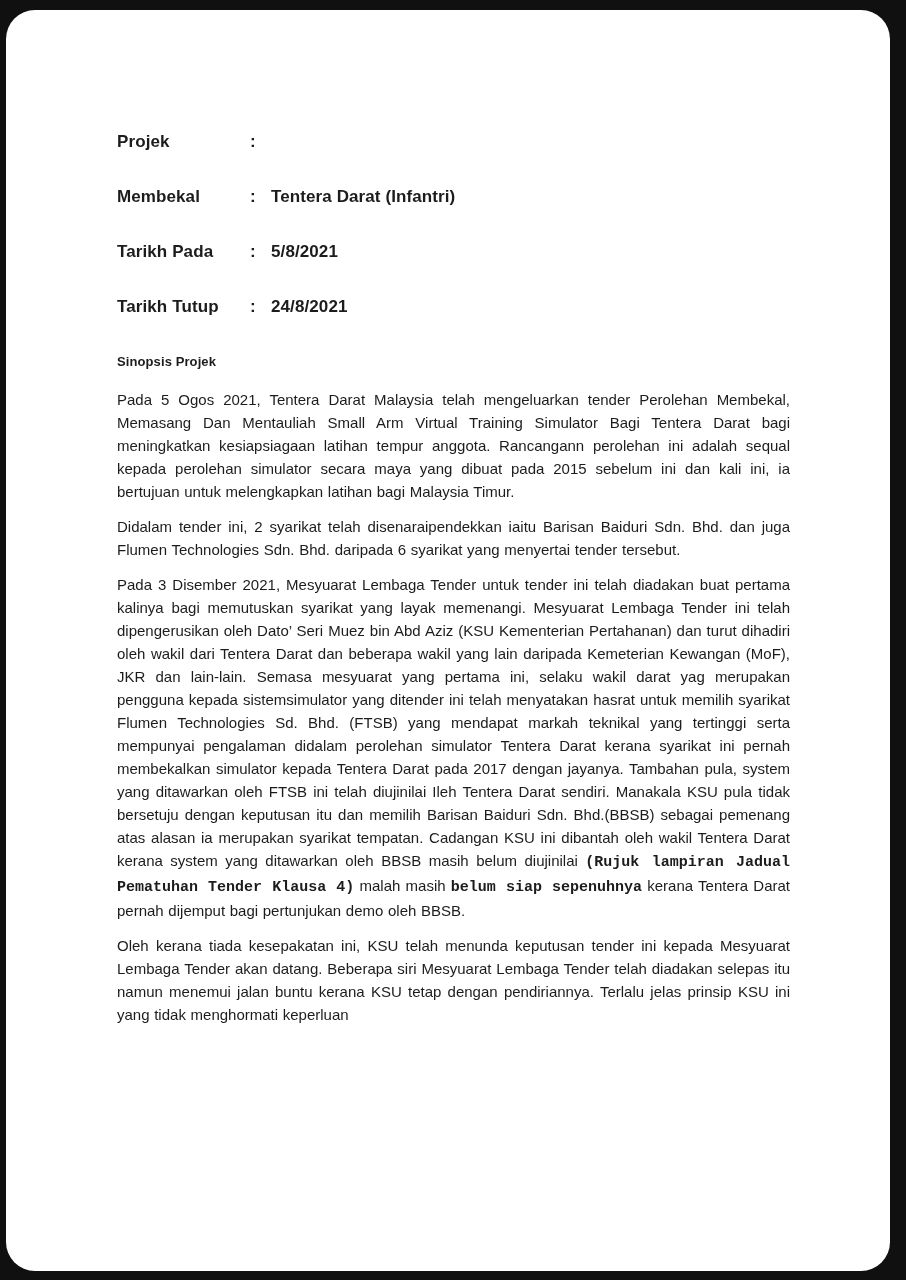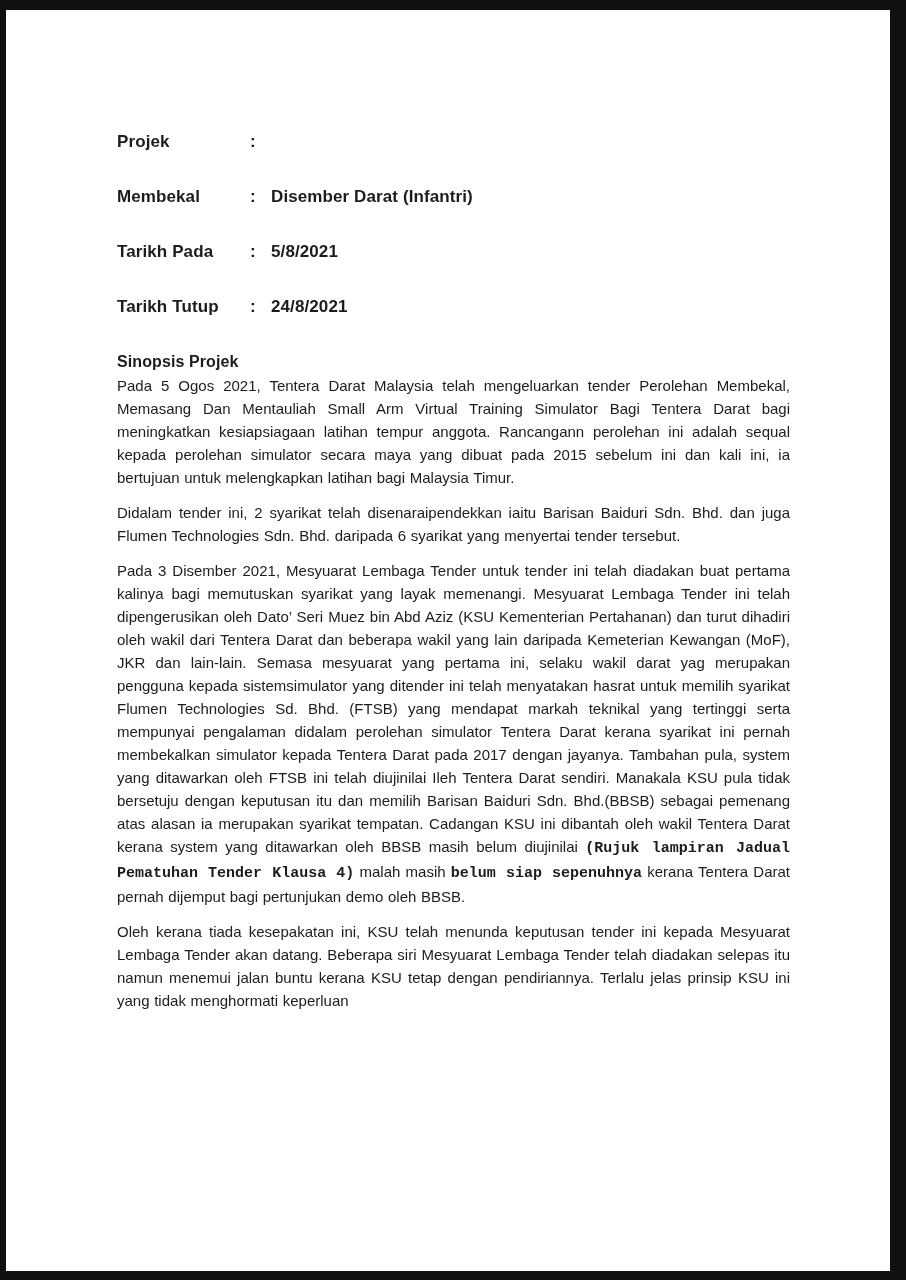--- a/index.html
+++ b/index.html
@@ -17,40 +17,42 @@
   .stage {
     position: relative;
     width: 906px; height: 1280px;
     background: var(--frame);
   }
   .paper {
     position: absolute;
     left: 6px; top: 10px; right: 16px; bottom: 9px;
     background: var(--paper);
     color: var(--ink);
+    border-radius: 29px;
   }
   .content {
     padding: 118px 100px 0 111px;
   }
   
   .field-row {
     display: grid;
     grid-template-columns: 133px 21px 1fr;
     font-weight: bold;
     font-size: 17px;
     line-height: 27px;
     margin-bottom: 28px;
     letter-spacing: 0.1px;
   }
   .field-label { white-space: nowrap; }
   .field-colon { text-align: left; }
   
   .synopsis-heading {
     margin-top: 30px;
-    font-size: 16px;
+    margin-bottom: 14px;
+    font-size: 13px;
     font-weight: bold;
     line-height: 24px;
     letter-spacing: 0.1px;
   }
   .paragraphs p {
     font-size: 15px;
     line-height: 23px;
     text-align: justify;
     margin-bottom: 12px;
     word-spacing: 0.5px;
@@ -65,21 +67,21 @@
     <div class="content">
 
       <div class="header-fields">
         <div class="field-row">
           <span class="field-label">Projek</span>
           <span class="field-colon">:</span>
         </div>
         <div class="field-row">
           <span class="field-label">Membekal</span>
           <span class="field-colon">:</span>
-          <span class="field-value">Disember Darat (Infantri)</span>
+          <span class="field-value">Tentera Darat (Infantri)</span>
         </div>
         <div class="field-row">
           <span class="field-label">Tarikh Pada</span>
           <span class="field-colon">:</span>
           <span class="field-value">5/8/2021</span>
         </div>
         <div class="field-row">
           <span class="field-label">Tarikh Tutup</span>
           <span class="field-colon">:</span>
           <span class="field-value">24/8/2021</span>

